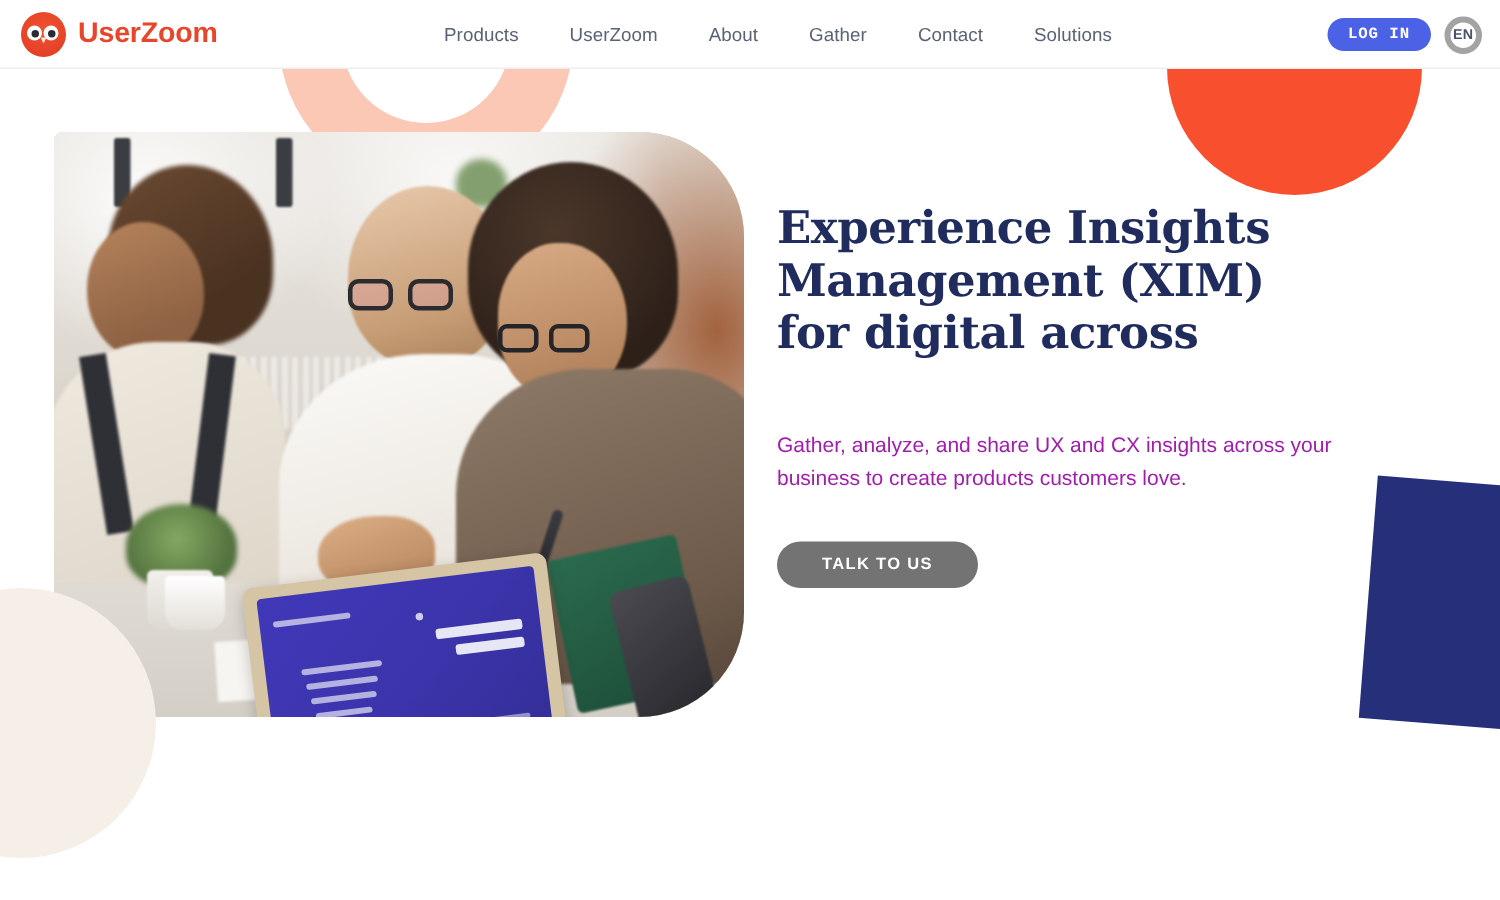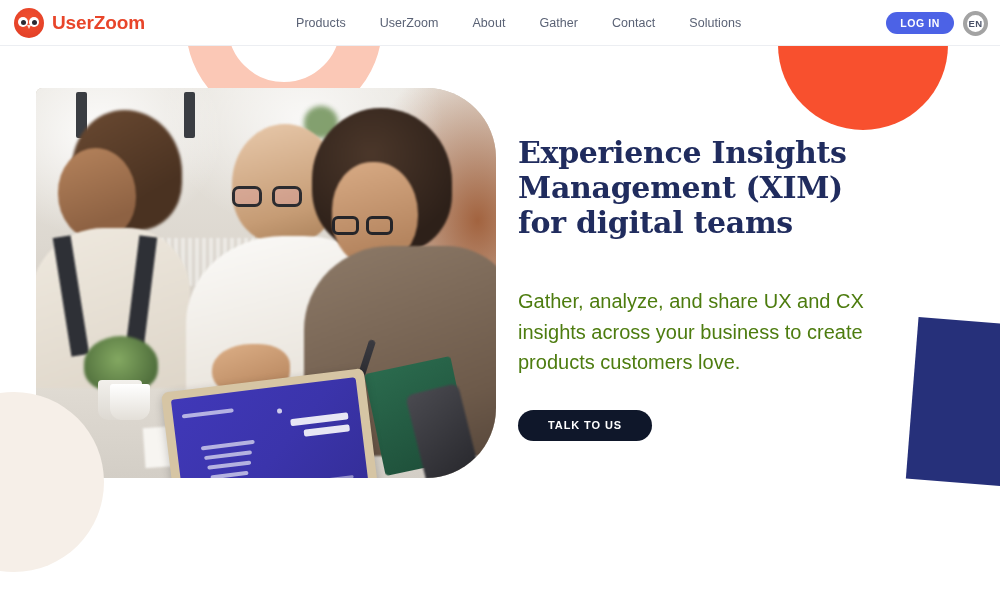--- a/index.html
+++ b/index.html
@@ -116,21 +116,21 @@
     background: #4c62e6;
     color: #ffffff;
     font-size: 10.5px;
     font-weight: 700;
     letter-spacing: .6px;
     border: none;
     border-radius: 13px;
     padding: 6px 14px 6px 14px;
     cursor: pointer;
     line-height: 1;
-    font-family: Liberation Sans, sans-serif;
+    font-family: Liberation Mono, monospace;
   }
   #lang-button {
     width: 25px; height: 25px;
     border-radius: 50%;
     border: 4px solid #a3a3a3;
     background: #ffffff;
     color: #4a5268;
     font-size: 9.5px;
     font-weight: 600;
     letter-spacing: .3px;
@@ -489,29 +489,29 @@
     font-family: "DejaVu Serif", "Liberation Serif", serif;
     font-size: 30px;
     line-height: 1.16;
     font-weight: 700;
     color: #202c5e;
     letter-spacing: -0.3px;
     margin: 0 0 46px 0;
     max-width: 360px;
   }
   #hero-subtext {
-    font-size: 20px;
+    font-size: 14px;
     line-height: 1.52;
-    color: #4d7c0f;
+    color: #a21caf;
     max-width: 372px;
     margin: 0 0 32px 0;
   }
   #cta-button {
     display: inline-block;
-    background: #0f172a;
+    background: #737373;
     color: #ffffff;
     font-size: 11px;
     font-weight: 700;
     letter-spacing: .9px;
     border: none;
     border-radius: 16px;
     padding: 10px 30px;
     cursor: pointer;
     line-height: 1;
     font-family: "Liberation Sans", sans-serif;
@@ -599,18 +599,18 @@
 
           <span class="tfoot"></span>
         </div>
       </div>
     </div>
   </div>
 
   <div class="deco" id="deco-cream-circle"></div>
 
   <div id="hero-copy">
-    <h1 id="hero-headline">Experience Insights Management (XIM) for digital teams</h1>
+    <h1 id="hero-headline">Experience Insights Management (XIM) for digital across</h1>
     <p id="hero-subtext">Gather, analyze, and share UX and CX insights across your business to create products customers love.</p>
     <button id="cta-button">TALK TO US</button>
   </div>
 
 </div>
 
 </body></html>

